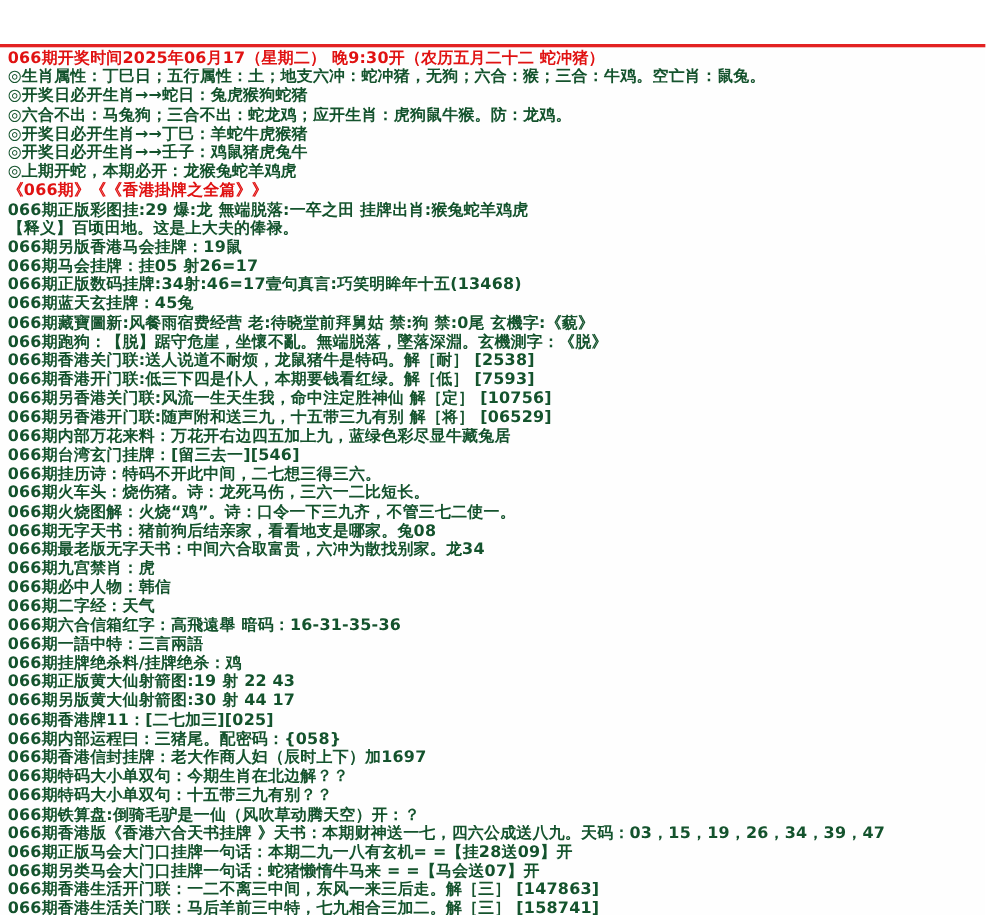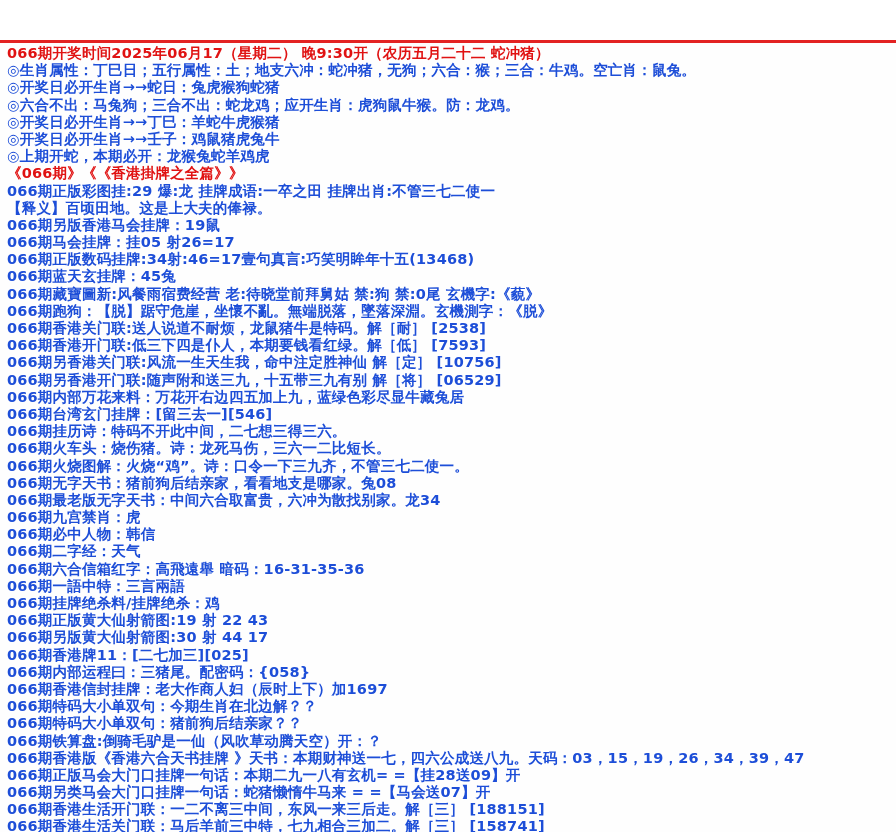--- a/index.html
+++ b/index.html
@@ -22,42 +22,42 @@
   }
   .lines{
     padding-left:7px;
     padding-right:2px;
   }
   .line{
     height:17.2px;
     line-height:17.2px;
     font-size:14.5px;
     font-weight:700;
-    color:#1d4ed8;
+    color:#14532d;
     white-space:nowrap;
     overflow:hidden;
     letter-spacing:0.2px;
   }
   .line.red{ color:#e01212; }
 </style>
 </head>
 <body>
 
 <div class="sheet">
   <div class="top-rule"></div>
   <div class="lines" id="lines">
       <div class="line red">066期开奖时间2025年06月17（星期二） 晚9:30开（农历五月二十二 蛇冲猪）</div>
       <div class="line">◎生肖属性：丁巳日；五行属性：土；地支六冲：蛇冲猪，无狗；六合：猴；三合：牛鸡。空亡肖：鼠兔。</div>
       <div class="line">◎开奖日必开生肖→→蛇日：兔虎猴狗蛇猪</div>
       <div class="line">◎六合不出：马兔狗；三合不出：蛇龙鸡；应开生肖：虎狗鼠牛猴。防：龙鸡。</div>
       <div class="line">◎开奖日必开生肖→→丁巳：羊蛇牛虎猴猪</div>
       <div class="line">◎开奖日必开生肖→→壬子：鸡鼠猪虎兔牛</div>
       <div class="line">◎上期开蛇，本期必开：龙猴兔蛇羊鸡虎</div>
       <div class="line red">《066期》《《香港掛牌之全篇》》</div>
-      <div class="line">066期正版彩图挂:29 爆:龙 挂牌成语:一卒之田 挂牌出肖:不管三七二使一</div>
+      <div class="line">066期正版彩图挂:29 爆:龙 無端脱落:一卒之田 挂牌出肖:猴兔蛇羊鸡虎</div>
       <div class="line">【释义】百顷田地。这是上大夫的俸禄。</div>
       <div class="line">066期另版香港马会挂牌：19鼠</div>
       <div class="line">066期马会挂牌：挂05 射26=17</div>
       <div class="line">066期正版数码挂牌:34射:46=17壹句真言:巧笑明眸年十五(13468)</div>
       <div class="line">066期蓝天玄挂牌：45兔</div>
       <div class="line">066期藏寶圖新:风餐雨宿费经营 老:待晓堂前拜舅姑 禁:狗 禁:0尾 玄機字:《藐》</div>
       <div class="line">066期跑狗：【脱】踞守危崖，坐懷不亂。無端脱落，墜落深淵。玄機測字：《脱》</div>
       <div class="line">066期香港关门联:送人说道不耐烦，龙鼠猪牛是特码。解［耐］ [2538]</div>
       <div class="line">066期香港开门联:低三下四是仆人，本期要钱看红绿。解［低］ [7593]</div>
       <div class="line">066期另香港关门联:风流一生天生我，命中注定胜神仙 解［定］ [10756]</div>
@@ -74,21 +74,21 @@
       <div class="line">066期二字经：天气</div>
       <div class="line">066期六合信箱红字：高飛遠舉 暗码：16-31-35-36</div>
       <div class="line">066期一語中特：三言兩語</div>
       <div class="line">066期挂牌绝杀料/挂牌绝杀：鸡</div>
       <div class="line">066期正版黄大仙射箭图:19 射 22 43</div>
       <div class="line">066期另版黄大仙射箭图:30 射 44 17</div>
       <div class="line">066期香港牌11：[二七加三][025]</div>
       <div class="line">066期内部运程曰：三猪尾。配密码：{058}</div>
       <div class="line">066期香港信封挂牌：老大作商人妇（辰时上下）加1697</div>
       <div class="line">066期特码大小单双句：今期生肖在北边解？？</div>
-      <div class="line">066期特码大小单双句：猪前狗后结亲家？？</div>
+      <div class="line">066期特码大小单双句：十五带三九有别？？</div>
       <div class="line">066期铁算盘:倒骑毛驴是一仙（风吹草动腾天空）开：？</div>
       <div class="line">066期香港版《香港六合天书挂牌 》天书：本期财神送一七，四六公成送八九。天码：03，15，19，26，34，39，47</div>
       <div class="line">066期正版马会大门口挂牌一句话：本期二九一八有玄机= =【挂28送09】开</div>
       <div class="line">066期另类马会大门口挂牌一句话：蛇猪懒惰牛马来 = =【马会送07】开</div>
-      <div class="line">066期香港生活开门联：一二不离三中间，东风一来三后走。解［三］ [188151]</div>
+      <div class="line">066期香港生活开门联：一二不离三中间，东风一来三后走。解［三］ [147863]</div>
       <div class="line">066期香港生活关门联：马后羊前三中特，七九相合三加二。解［三］ [158741]</div>
     </div>
 </div>
 
 </body></html>

